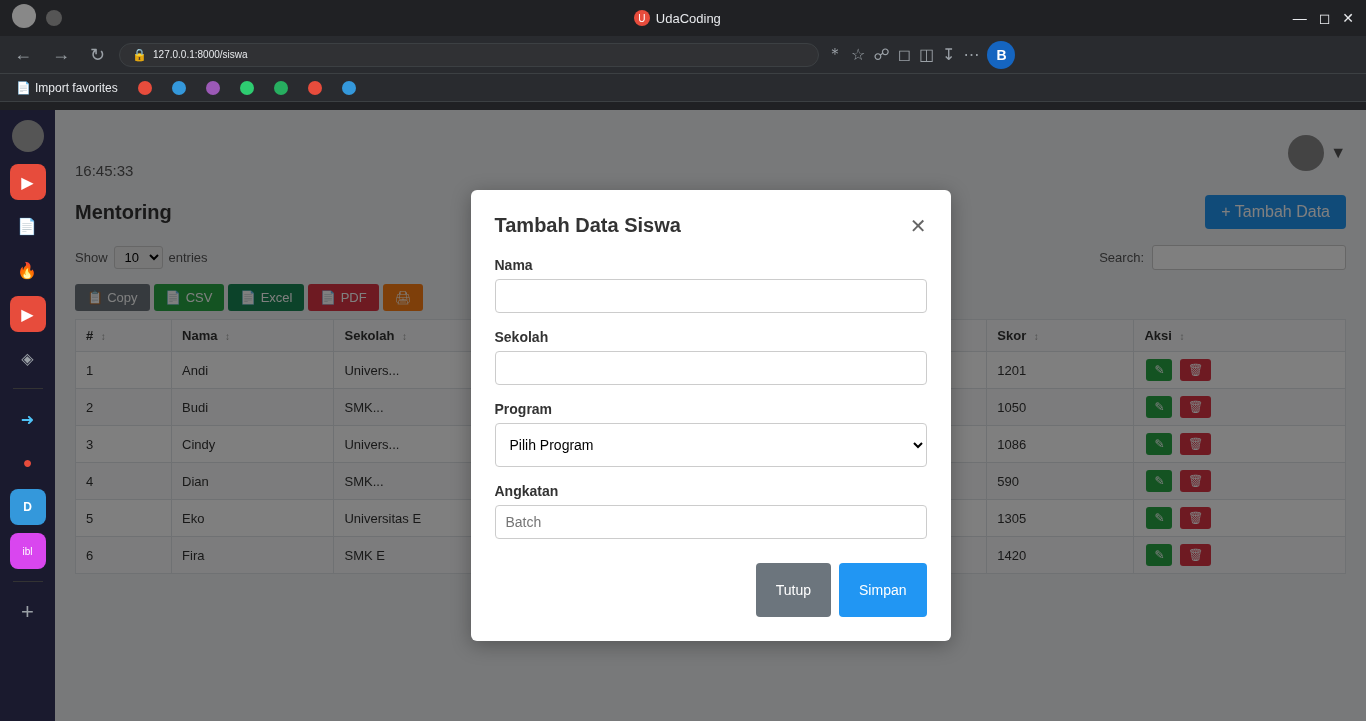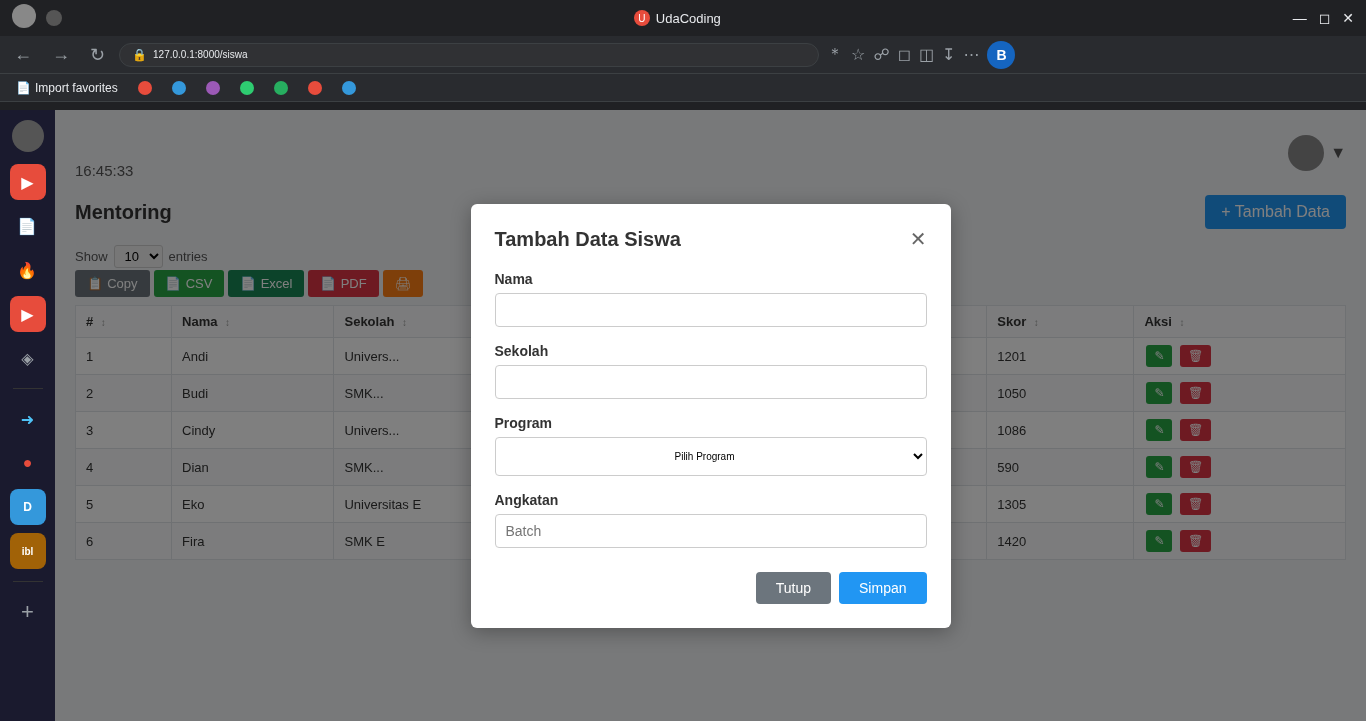--- a/index.html
+++ b/index.html
@@ -161,21 +161,21 @@
       display: flex;
       align-items: center;
       gap: 6px;
     }
 
     
     .table-controls {
       display: flex;
       justify-content: space-between;
       align-items: center;
-      margin-bottom: 2px;
+      margin-bottom: 14px;
     }
     .show-entries {
       display: flex;
       align-items: center;
       gap: 6px;
       font-size: 13px;
       color: #555;
     }
     .entries-select {
       border: 1px solid #ccc;
@@ -307,45 +307,44 @@
       border: 1px solid #ccc;
       border-radius: 4px;
       padding: 8px 10px;
       font-size: 14px;
     }
     .form-select {
       width: 100%;
       border: 1px solid #ccc;
       border-radius: 4px;
       padding: 12px 10px;
-      font-size: 10px;
+      font-size: 14px;
       appearance: auto;
       background: white;
-      text-align: center;
     }
     .modal-footer {
       display: flex;
       justify-content: flex-end;
       gap: 8px;
       margin-top: 24px;
     }
     .btn-tutup {
       background: #6c757d;
       color: white;
       border: none;
       padding: 8px 20px;
       border-radius: 4px;
       font-size: 14px;
       cursor: pointer;
     }
     .btn-simpan {
       background: #2196f3;
       color: white;
       border: none;
-      padding: 8px 20px;
+      padding: 19px 20px;
       border-radius: 4px;
       font-size: 14px;
       cursor: pointer;
     }
   </style>
 </head>
 <body>
 
 <div class="browser-chrome">
 
@@ -422,21 +421,21 @@
     <div class="sidebar-avatar"></div>
     <div class="sidebar-icon youtube" style="color:white;">▶</div>
     <div class="sidebar-icon">📄</div>
     <div class="sidebar-icon" style="color:#e74c3c;">🔥</div>
     <div class="sidebar-icon active">▶</div>
     <div class="sidebar-icon">◈</div>
     <div class="sidebar-divider"></div>
     <div class="sidebar-icon blue">➜</div>
     <div class="sidebar-icon" style="color:#e74c3c;">●</div>
     <div class="sidebar-icon" style="background:#3498db;color:white;font-weight:bold;font-size:12px;">D</div>
-    <div class="sidebar-icon" style="background:#a16207;color:white;font-weight:bold;font-size:10px;">ibl</div>
+    <div class="sidebar-icon" style="background:#d946ef;color:white;font-weight:normal;font-size:10px;">ibl</div>
     <div class="sidebar-divider"></div>
     <div class="sidebar-icon" style="color:#9aa0a6;font-size:22px;">+</div>
   </div>
 
   <div class="main-content">
 
     <div class="top-bar">
       <span class="time-display">16:45:33</span>
       <div style="display:flex;align-items:center;gap:6px;">
         <div class="user-avatar"></div>
@@ -451,20 +450,24 @@
 
     <div class="table-controls">
       <div class="show-entries">
         <span>Show</span>
         <select class="entries-select">
           <option>10</option>
           <option>25</option>
           <option>50</option>
         </select>
         <span>entries</span>
+      </div>
+      <div class="search-bar">
+        <label>Search:</label>
+        <input class="search-input" type="text" style="">
       </div>
     </div>
 
     <div class="export-buttons">
       <button class="export-btn btn-copy">📋 <span>Copy</span></button>
       <button class="export-btn btn-csv">📄 <span>CSV</span></button>
       <button class="export-btn btn-excel">📄 <span>Excel</span></button>
       <button class="export-btn btn-pdf">📄 <span>PDF</span></button>
       <button class="export-btn btn-print">🖨</button>
     </div>

